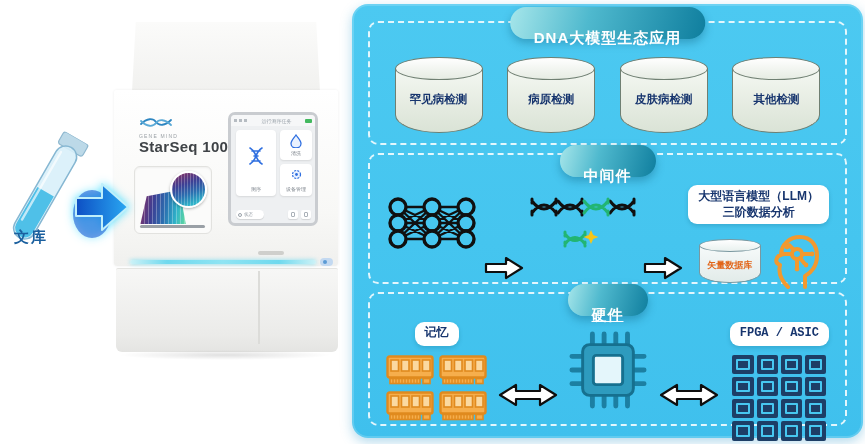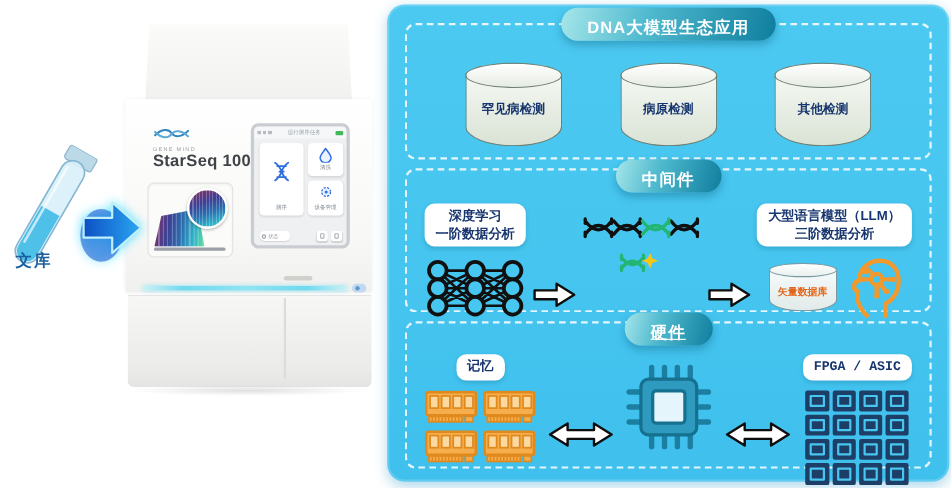--- a/index.html
+++ b/index.html
@@ -19,21 +19,21 @@
   .section {
     position:absolute; left:16px; width:479px;
     border:2px dashed rgba(255,255,255,.85); border-radius:10px;
   }
   .sec-apps   { top:17px;  height:124px; }
   .sec-mid    { top:149px; height:131px; }
   .sec-hw     { top:288px; height:134px;font-family:Liberation Mono, monospace; }
 
   .pill {
     position:absolute; left:50%; transform:translateX(-50%);
-    height:30px; line-height:30px; padding:4px 24px; border-radius:16px;
+    height:30px; line-height:30px; padding:16px 24px; border-radius:16px;
     background:linear-gradient(105deg,#a6e6ea 0%,#4fb9ce 40%,#0f7e9e 100%);
     color:#fff; font-size:15px; font-weight:700; letter-spacing:1px;
     box-shadow:0 4px 8px rgba(8,80,110,.35); white-space:nowrap; z-index:5;
   }
   .pill-apps { top:3px; }
   .pill-mid  { top:141px; }
   .pill-hw   { top:280px;text-decoration:underline; }
 
   
   .cyl { position:relative; }
@@ -272,33 +272,34 @@
           <span class="c-lbl">罕见病检测</span>
         </div>
         <div class="cyl">
           <span class="c-side"></span>
             <span class="c-top"></span>
           <span class="c-lbl">病原检测</span>
         </div>
         <div class="cyl">
           <span class="c-side"></span>
             <span class="c-top"></span>
+          <span class="c-lbl">皮肤病检测</span>
+        </div>
+        <div class="cyl">
+          <span class="c-side"></span>
+            <span class="c-top"></span>
           <span class="c-lbl">其他检测</span>
         </div>
       </div>
     </div>
     <div class="pill pill-apps">DNA大模型生态应用</div>
 
     <div class="section sec-mid">
       <div class="flexrow mid-row">
         <div class="col">
-          <div class="lblbox">
-            <div>深度学习</div>
-            <div>一阶数据分析</div>
-          </div>
           <div class="icon-wrap">
             <svg width="92" height="58" viewBox="0 0 92 58">
               <path d="M12 13H46M12 13L46 29M12 13L46 45M12 29L46 13M12 29H46M12 29L46 45M12 45L46 13M12 45L46 29M12 45H46 M46 13H80M46 13L80 29M46 13L80 45M46 29L80 13M46 29H80M46 29L80 45M46 45L80 13M46 45L80 29M46 45H80" stroke="#101010" stroke-width="2.4" fill="none"></path>
               <g fill="#47c7f0" stroke="#101010" stroke-width="3.4">
                 <circle cx="12" cy="13" r="8"></circle>
                   <circle cx="12" cy="29" r="8"></circle>
                   <circle cx="12" cy="45" r="8"></circle>
                 <circle cx="46" cy="13" r="8"></circle>
                   <circle cx="46" cy="29" r="8"></circle>
                   <circle cx="46" cy="45" r="8"></circle>

